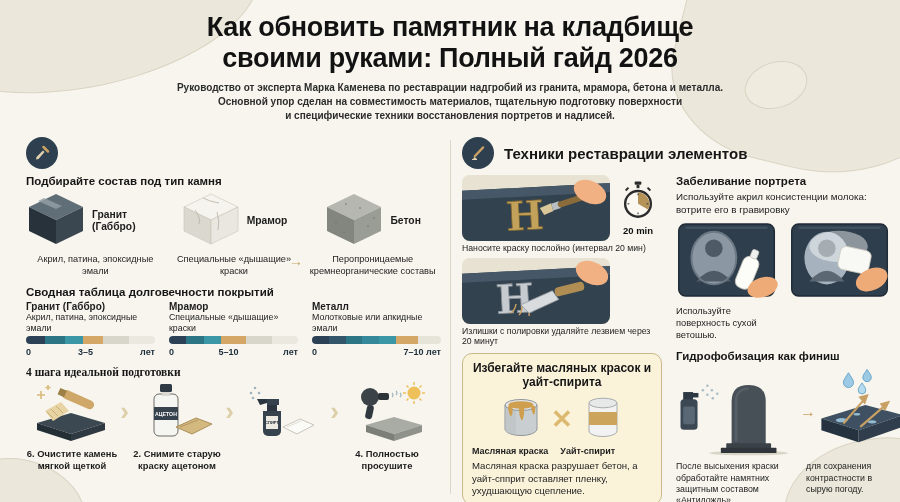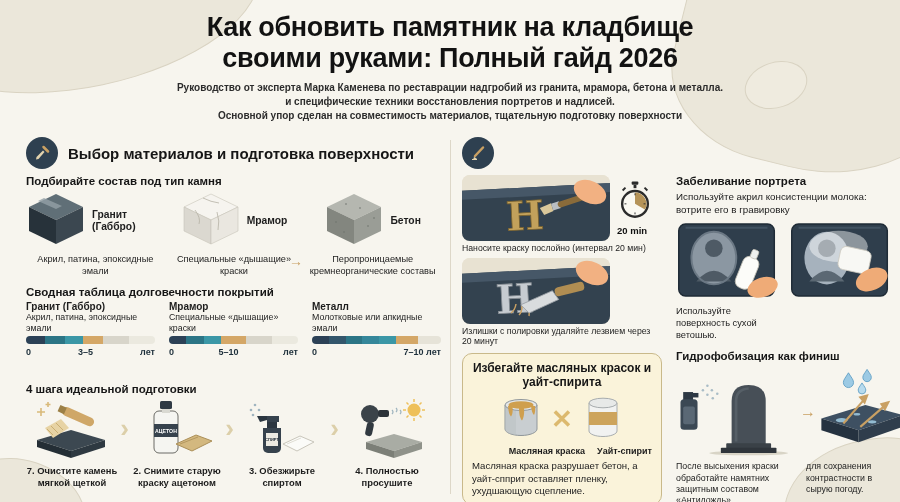--- a/index.html
+++ b/index.html
@@ -46,28 +46,28 @@
   .step{width:92px;text-align:center;}
   .step-art{height:64px;display:flex;align-items:flex-end;justify-content:center;}
   .step-label{font-size:9.4px;font-weight:bold;line-height:1.25;margin-top:3px;}
   .step-chev{color:#dccfa9;font-size:26px;line-height:60px;width:13px;text-align:center;font-weight:bold;}
   
   .right-cols{display:flex;gap:14px;}
   .rc-left{width:200px;}
   .rc-right{width:216px;}
   .card-row{display:flex;align-items:center;gap:7px;margin-top:5px;}
   .letter-card{width:148px;height:66px;border-radius:8px;overflow:hidden;background:#e8e2d2;flex:0 0 148px;}
-  .timer{width:42px;}
+  .timer{text-align:center;width:42px;}
   .timer-label{font-size:9.5px;font-weight:bold;margin-top:0px;color:#111;}
   .card-cap{font-size:8.7px;margin-top:2px;color:#222;}
   .warn-box{margin-top:7px;background:#faf3da;border:1.5px solid #c9b98a;border-radius:10px;padding:7px 9px 6px 9px;text-align:center;}
   .warn-title{font-size:12px;font-weight:bold;line-height:1.18;color:#161616;}
   .warn-row{display:flex;align-items:center;justify-content:center;gap:7px;margin-top:4px;}
   .warn-x{color:#dcb96e;font-size:26px;font-weight:bold;line-height:1;}
-  .warn-labels{display:flex;justify-content:flex-end;gap:12px;font-size:9px;font-weight:bold;margin-top:1px;}
+  .warn-labels{display:flex;justify-content:flex-start;gap:12px;font-size:9px;font-weight:bold;margin-top:1px;}
   .warn-text{font-size:9.6px;text-align:left;margin-top:4px;line-height:1.3;color:#222;}
   .intro{font-size:9.8px;line-height:1.3;margin-top:4px;color:#222;}
   .plaques-row{display:flex;gap:10px;margin-top:5px;}
   .pcaps{display:flex;gap:10px;margin-top:3px;}
   .pcaps div{width:103px;font-size:9.3px;line-height:1.28;color:#222;}
   .hydro-row{display:flex;align-items:center;margin-top:2px;}
   .hydro-arrow{color:#c9a063;font-size:16px;font-weight:bold;padding:0 2px;}
   .hydro-caps{display:flex;gap:8px;margin-top:1px;}
   .hc-left{width:122px;font-size:8.8px;line-height:1.3;color:#222;}
   .hc-right{width:84px;font-size:8.8px;line-height:1.3;color:#222;}
@@ -82,36 +82,35 @@
   <div class="blob blob-bl"></div>
   <div class="blob blob-br"></div>
 
   <div class="hdr content">
     <div class="title">
       <div>Как обновить памятник на кладбище</div>
       <div>своими руками: Полный гайд 2026</div>
     </div>
     <div class="subtitle">
       <div>Руководство от эксперта Марка Каменева по реставрации надгробий из гранита, мрамора, бетона и металла.</div>
+      <div>Основной упор сделан на совместимость материалов, тщательную подготовку поверхности</div>
       <div>и специфические техники восстановления портретов и надлисей.</div>
-      <div>Основной упор сделан на совместимость материалов, тщательную подготовку поверхности</div>
     </div>
   </div>
 
   <div class="cols content">
 
     <div class="left-col">
       <div class="sec-head">
         <span class="sec-icon">
           <svg width="18" height="18" viewBox="0 0 18 18">
             <line x1="10.5" y1="3" x2="15" y2="7.5" stroke="#c9a063" stroke-width="2.5" stroke-linecap="round"></line>
             <path d="M10 6.5 L11.5 8 L5.5 15 L3 15.5 L3.5 13 Z" fill="#e3d3ae"></path>
           </svg>
         </span>
-        <span class="sec-title">Выбор материалов и подготовка поверхности</span>
       </div>
 
       <div class="h4">Подбирайте состав под тип камня</div>
       <div class="mat-row">
         <div class="material">
           <div class="mat-top">
             <span>
               <svg width="60" height="54" viewBox="0 0 60 54">
                 <polygon points="30,2 57,15 30,28 3,15" fill="#606f77"></polygon>
                 <polygon points="3,15 30,28 30,52 3,39" fill="#27323a"></polygon>
@@ -210,38 +209,38 @@
               <div style="flex-grow: 18; background: rgb(230, 227, 216);"></div>
             </div>
           <div class="dur-scale">
             <span>0</span>
             <span></span>
             <span>7–10 лет</span>
           </div>
         </div>
       </div>
 
-      <div class="h4" style="margin-top:26px;">4 шага идеальной подготовки</div>
+      <div class="h4" style="margin-top:9px;font-family:Liberation Serif, serif;">4 шага идеальной подготовки</div>
       <div class="steps-row">
         <div class="step">
           <div class="step-art">
             <svg width="78" height="64" viewBox="0 0 78 64">
               <polygon points="4,42 38,32 72,42 38,53" fill="#3c4851"></polygon>
               <polygon points="4,42 38,53 38,60 4,49" fill="#242e35"></polygon>
               <polygon points="72,42 38,53 38,60 72,49" fill="#2e3941"></polygon>
               <g transform="rotate(24 40 18)">
                 <rect x="28" y="12" width="34" height="9" rx="4.5" fill="#cfa768"></rect>
                 <rect x="24" y="13" width="7" height="7" fill="#9c8046"></rect>
               </g>
               <polygon points="12,30 28,21 36,30 20,40" fill="#e7d3a4"></polygon>
               <path d="M14,31 l6,6 M18,28 l7,7 M23,25 l7,7" stroke="#c9ae72" stroke-width="1"></path>
               <path d="M8,10 v8 M4,14 h8 M15,4 v5 M12.5,6.5 h5" stroke="#d9ba7a" stroke-width="1.6"></path>
             </svg>
           </div>
-          <div class="step-label">7. Очистите камень мягкой щеткой</div>
+          <div class="step-label">6. Очистите камень мягкой щеткой</div>
         </div>
         <div class="step-chev">›</div>
         <div class="step">
           <div class="step-art">
             <svg width="78" height="64" viewBox="0 0 78 64">
               <rect x="16" y="13" width="24" height="42" rx="5" fill="#f5f5f1" stroke="#6b6b66" stroke-width="1"></rect>
               <rect x="22" y="3" width="12" height="8" rx="1.5" fill="#2f3a44"></rect>
               <rect x="24" y="11" width="8" height="4" fill="#d9d9d2"></rect>
               <rect x="16" y="26" width="24" height="13" fill="#36424d"></rect>
               <text x="28" y="35" font-size="5.2" fill="#ffffff" text-anchor="middle" font-weight="bold" font-family="Liberation Sans, sans-serif">АЦЕТОН</text>
@@ -264,21 +263,20 @@
               <path d="M14,18 h10 v4 l-7,2 z" fill="#2b3640"></path>
               <path d="M24,18 h12 v6 h-12 z" fill="#36424d"></path>
               <rect x="24" y="24" width="10" height="6" fill="#2b3640"></rect>
               <path d="M20,30 h18 v20 a5,5 0 0 1 -5,5 h-8 a5,5 0 0 1 -5,-5 z" fill="#36424d"></path>
               <rect x="23" y="35" width="12" height="13" fill="#eceae2"></rect>
               <text x="29" y="43" font-size="4" fill="#26313b" text-anchor="middle" font-weight="bold" font-family="Liberation Sans, sans-serif">СПИРТ</text>
               <path d="M40,46 l17,-8 14,6 -17,9 z" fill="#fbfbf8" stroke="#c9c6bb" stroke-width="1"></path>
               <path d="M44,46 l14,-6" stroke="#d8d5ca" stroke-width="0.8"></path>
             </svg>
           </div>
-          <div class="step-label">3. Обезжирьте спиртом</div>
         </div>
         <div class="step-chev">›</div>
         <div class="step">
           <div class="step-art">
             <svg width="78" height="64" viewBox="0 0 78 64">
               <circle cx="66" cy="12" r="6.5" fill="#eec05a"></circle>
               <g stroke="#eec05a" stroke-width="1.5">
                 <line x1="66" y1="1" x2="66" y2="4"></line>
                   <line x1="66" y1="20" x2="66" y2="23"></line>
                 <line x1="55" y1="12" x2="58" y2="12"></line>
@@ -306,20 +304,21 @@
 
     <div class="right-col">
       <div class="sec-head">
         <span class="sec-icon">
           <svg width="18" height="18" viewBox="0 0 18 18">
             <line x1="6" y1="12" x2="14" y2="3.5" stroke="#c9a063" stroke-width="2.5" stroke-linecap="round"></line>
             <path d="M5 13 L8 14.5 L4 16 Z" fill="#e3d3ae"></path>
             <line x1="3" y1="15.5" x2="8" y2="15.5" stroke="#e3d3ae" stroke-width="1"></line>
           </svg>
         </span>
+        <span class="sec-title">Техники реставрации элементов</span>
       </div>
 
       <div class="right-cols">
 
         <div class="rc-left">
 
           <div class="card-row">
             <div class="letter-card">
               <svg width="148" height="66" viewBox="0 0 148 66">
                 <rect x="0" y="0" width="148" height="66" fill="#e8e2d2"></rect>

